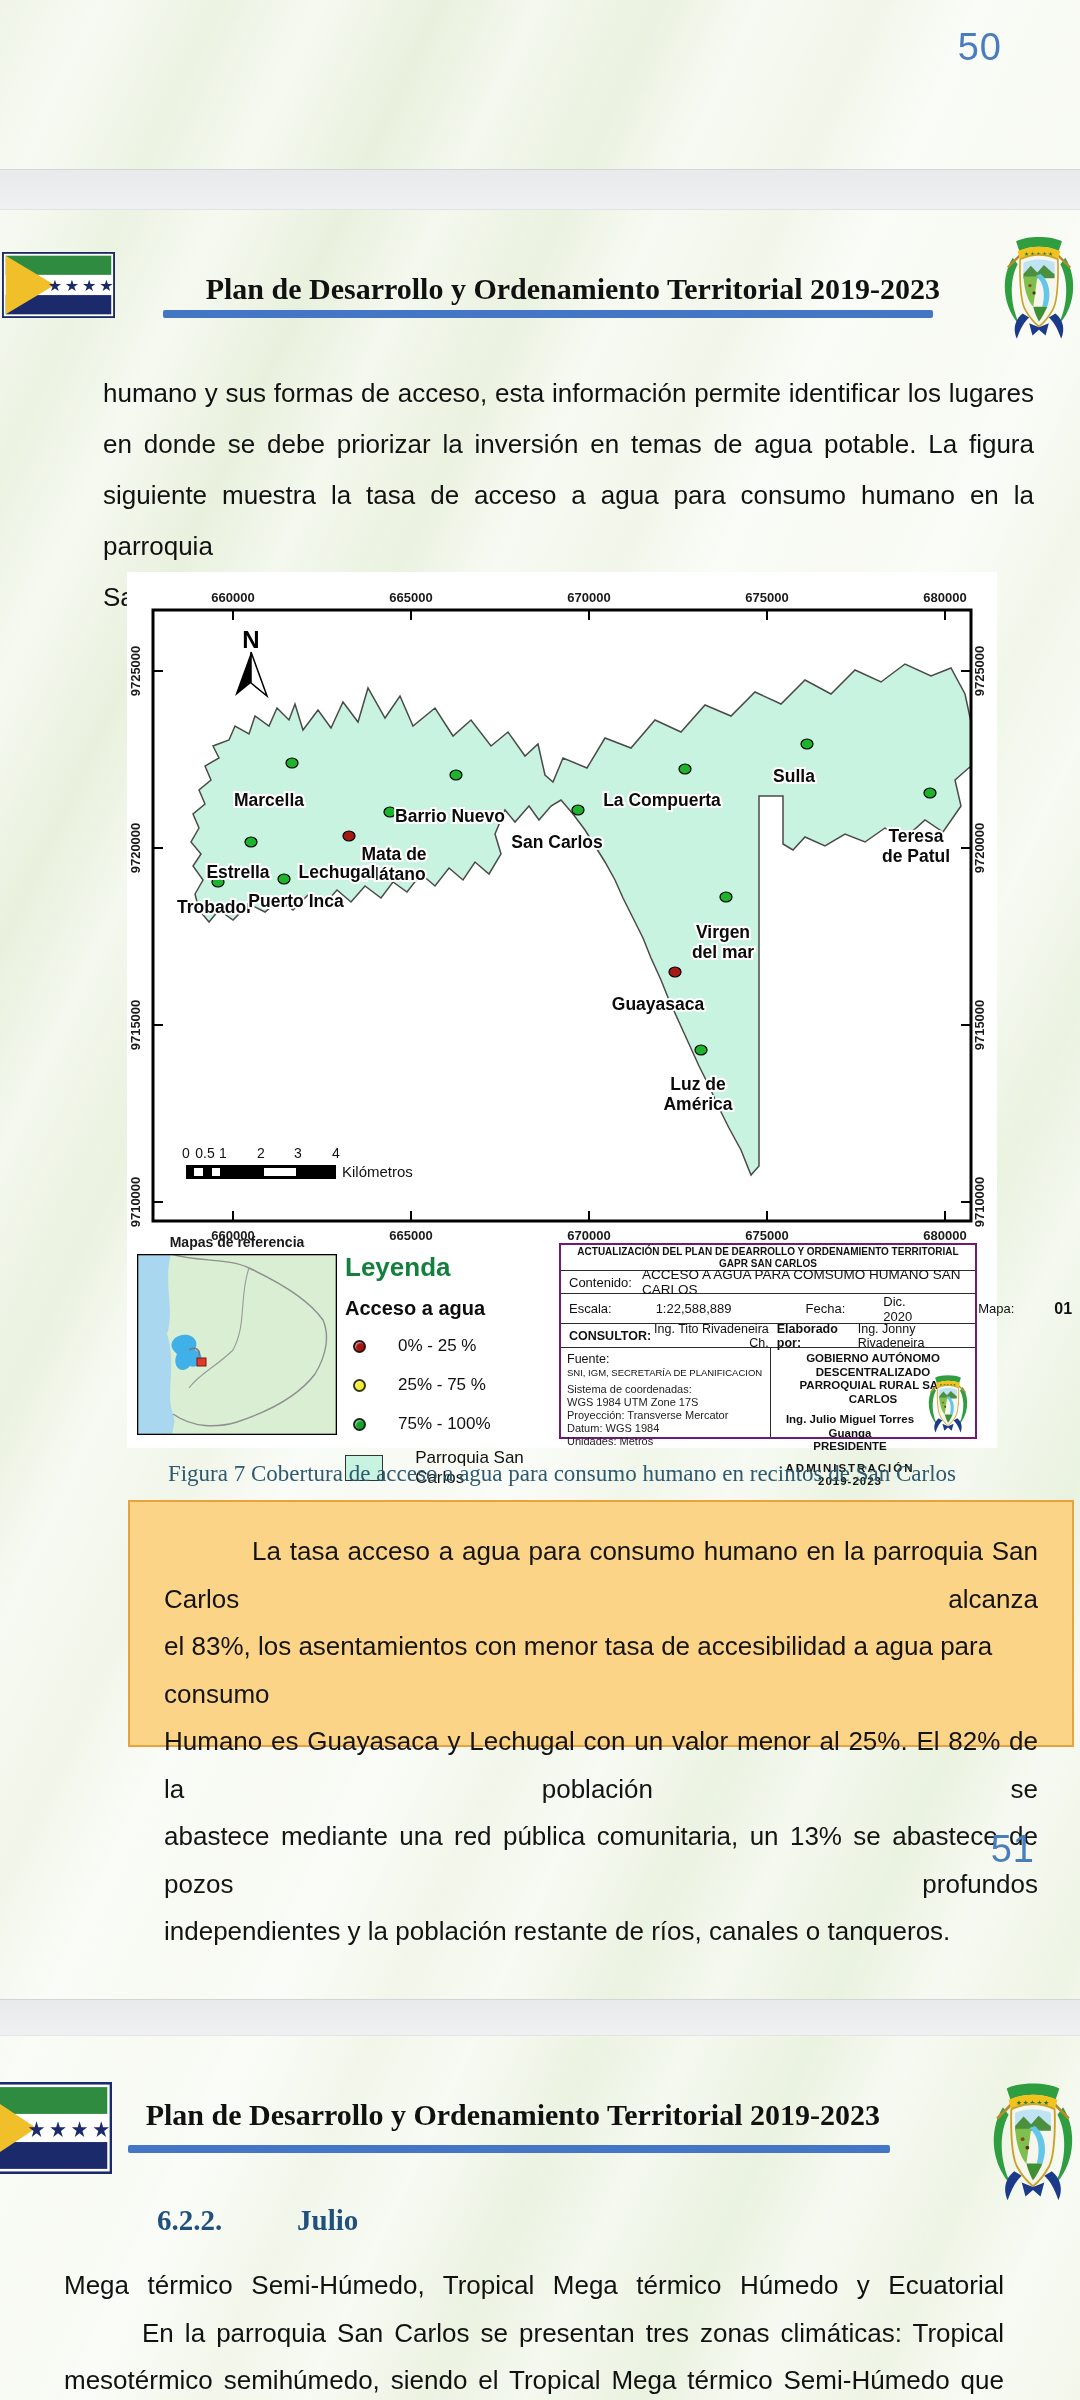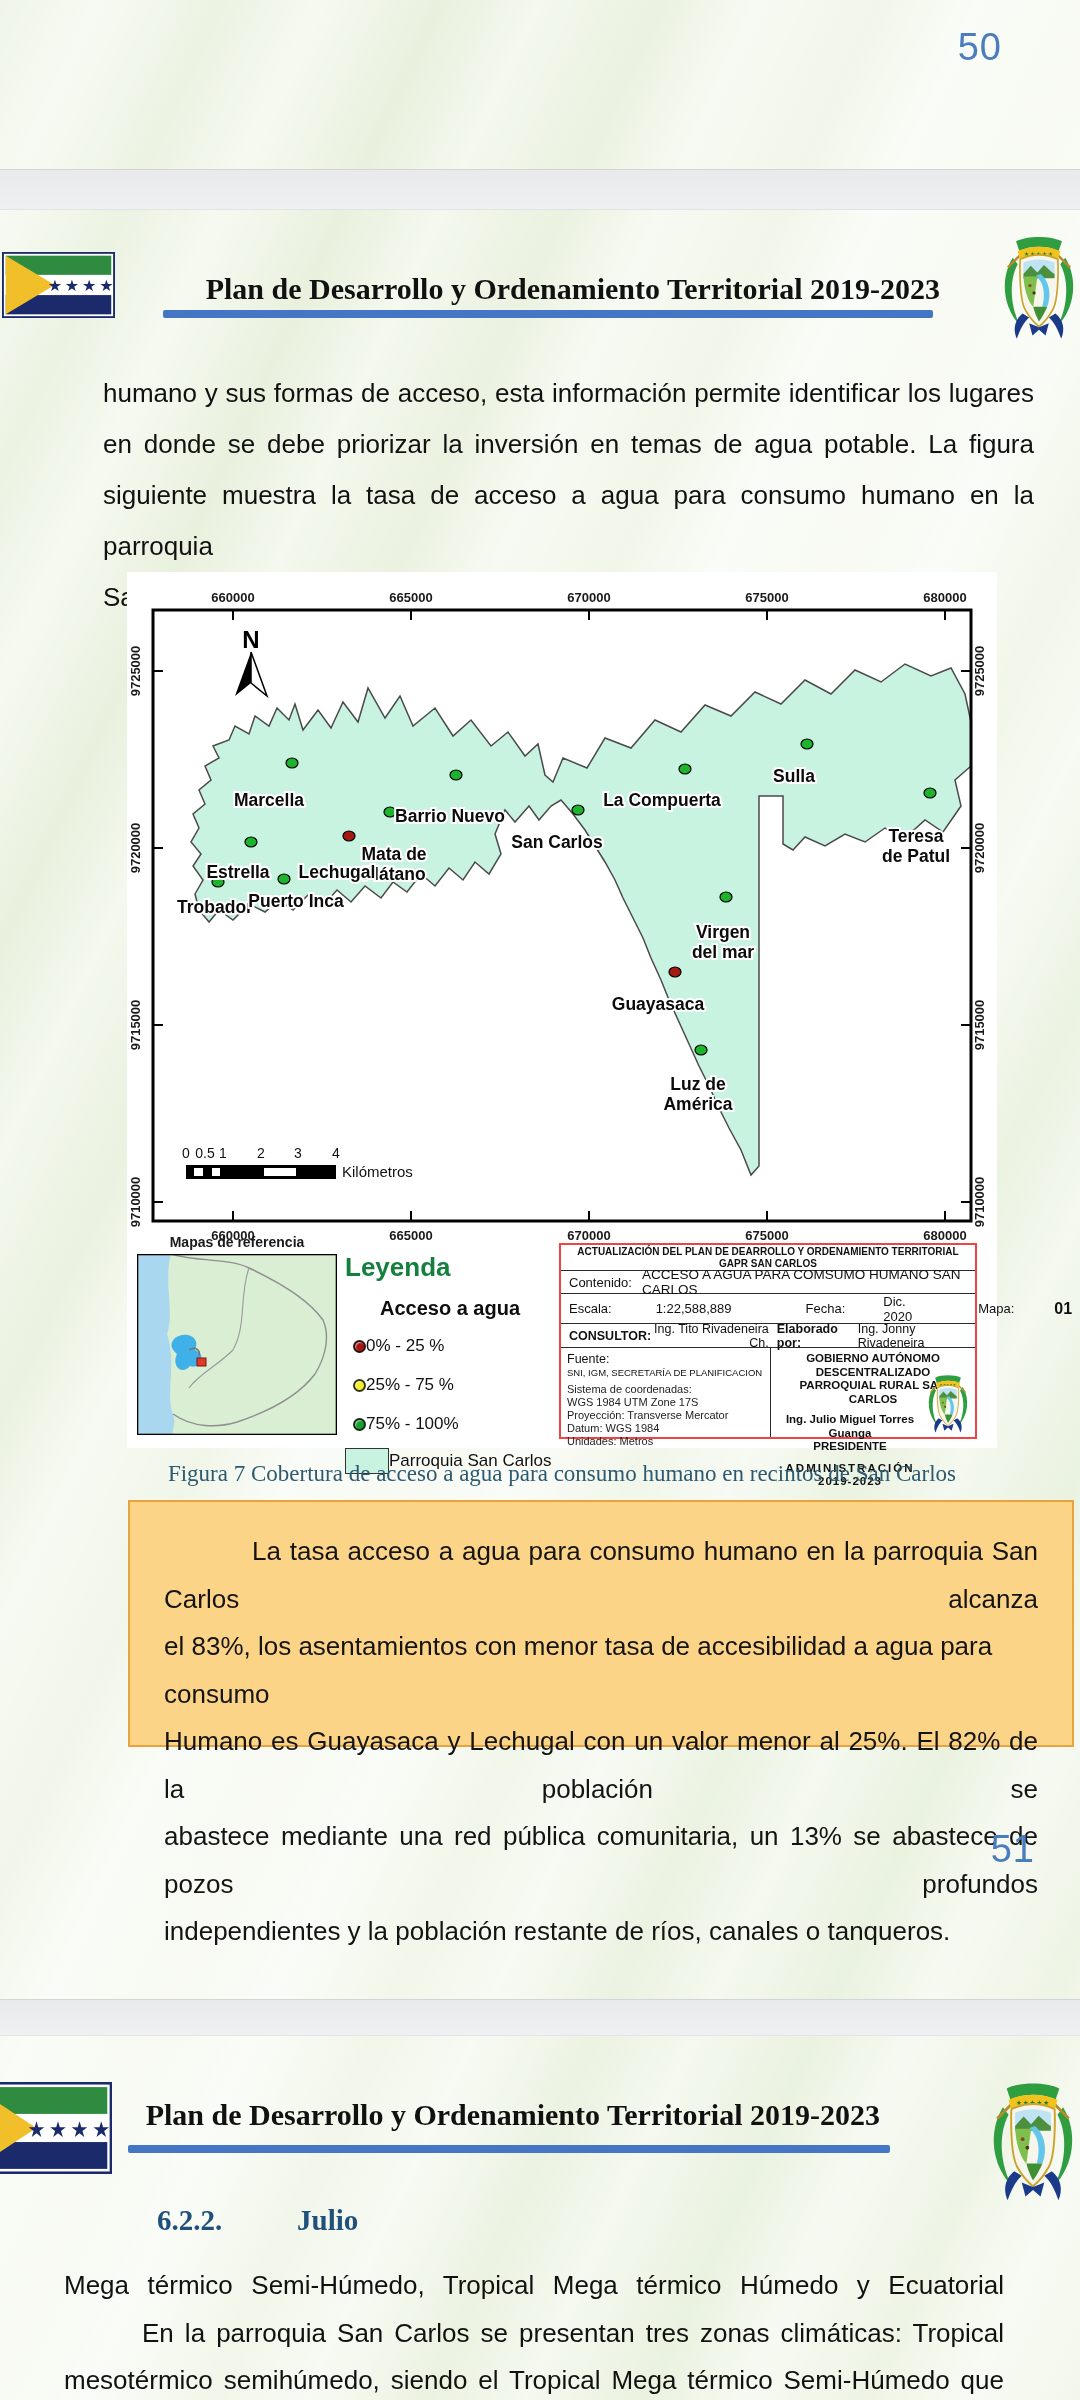--- a/index.html
+++ b/index.html
@@ -23,25 +23,25 @@
   .tline.jl { text-align-last:justify; }
   .figure-box { background:#ffffff; }
   .map-svg { display:block; }
   .axis-lbl { font-size:13px; font-weight:bold; fill:#1a1a1a; }
   .place-lbl { font-size:17.5px; font-weight:bold; fill:#0b0b0b; stroke:#ffffff;
                stroke-width:4px; paint-order:stroke; font-family:"Liberation Sans",sans-serif; }
   .sb-lbl { font-size:14px; fill:#111; }
   .inset-title { font-size:14px; font-weight:bold; color:#1a1a1a; text-align:center; }
   .lg-title { font-size:26px; font-weight:bold; color:#15803d; }
   .lg-sub { font-size:20px; font-weight:bold; color:#0d0d0d; }
-  .lg-item { display:flex; align-items:center; gap:0; font-size:17px; color:#111; }
+  .lg-item { display:flex; align-items:center; gap:32px; font-size:17px; color:#111; }
   .lg-dot { width:13px; height:13px; border-radius:50%; border:2px solid rgba(20,20,20,.85);
             box-shadow:inset 1px 1px 1px rgba(255,255,255,.6); margin-left:8px; }
   .lg-swatch { width:44px; height:26px; border:1px solid #333; }
-  .itbl { border:2px solid #ef4444; background:#fff; font-size:13px; color:#111; }
+  .itbl { border:2px solid #701a75; background:#fff; font-size:13px; color:#111; }
   .itbl .row { border-bottom:1.5px solid #2b2b2b; display:flex; align-items:center; padding:0 8px; }
   .itbl .row:last-child { border-bottom:none; }
   .r-title { flex-direction:column; justify-content:center; text-align:center;
              font-weight:bold; font-size:10px; line-height:11.5px; padding-top:2px; }
   .mapa-big { font-size:16px; font-weight:bold; }
   .mapa-small { font-size:10px; vertical-align:6px; }
   .cell-src { font-size:11px; line-height:13px; color:#222; }
   .gob { text-align:center; font-weight:bold; font-size:11.5px; line-height:13.5px; color:#111; }
   .caption { font-family:"Liberation Serif", serif; font-size:23px; text-align:center; }
   .hl-box { border:2px solid; padding:26px 34px 0 34px; font-size:26px; color:#141414; line-height:47.5px; }
@@ -233,21 +233,21 @@
       <path d="M34,0 C60,8 92,4 112,14 C142,28 172,46 186,66 C193,82 189,102 178,120 C160,144 130,158 100,168 C80,174 56,174 36,160" fill="none" stroke="#8f8f8f" stroke-width="1.4"></path>
       <path d="M112,14 C102,42 110,70 96,96 M96,96 C80,112 62,120 52,134" fill="none" stroke="#9a9a9a" stroke-width="1.1"></path>
       <path d="M38,84 C50,76 64,84 58,96 C70,100 64,116 53,112 C45,122 34,112 40,100 C33,94 33,89 38,84 Z" fill="#3fb0e8"></path>
       <path d="M52,96 C58,92 64,96 62,102" fill="none" stroke="#777" stroke-width="1.5"></path>
       <rect x="60" y="104" width="9" height="8" fill="#e23a28" stroke="#7a1510" stroke-width="1"></rect>
       <rect x="0.5" y="0.5" width="199" height="180" fill="none" stroke="#000" stroke-width="1.6"></rect>
     </svg>
 
     <div class="abs" style="left:218px; top:680px; width:210px;">
       <div class="lg-title">Leyenda</div>
-      <div class="lg-sub" style="margin-top:14px;text-align:center;">Acceso a agua</div>
+      <div class="lg-sub" style="margin-top:14px;">Acceso a agua</div>
       <div class="lg-item" style="margin-top:16px;">
         <span class="lg-dot" style="background-color: rgb(168, 20, 16);"></span>
         <span>0% - 25 %</span>
       </div>
       <div class="lg-item" style="margin-top:19px;">
         <span class="lg-dot" style="background-color: rgb(242, 239, 42);"></span>
         <span>25% - 75 %</span>
       </div>
       <div class="lg-item" style="margin-top:19px;">
         <span class="lg-dot" style="background-color: rgb(20, 161, 43);"></span>

